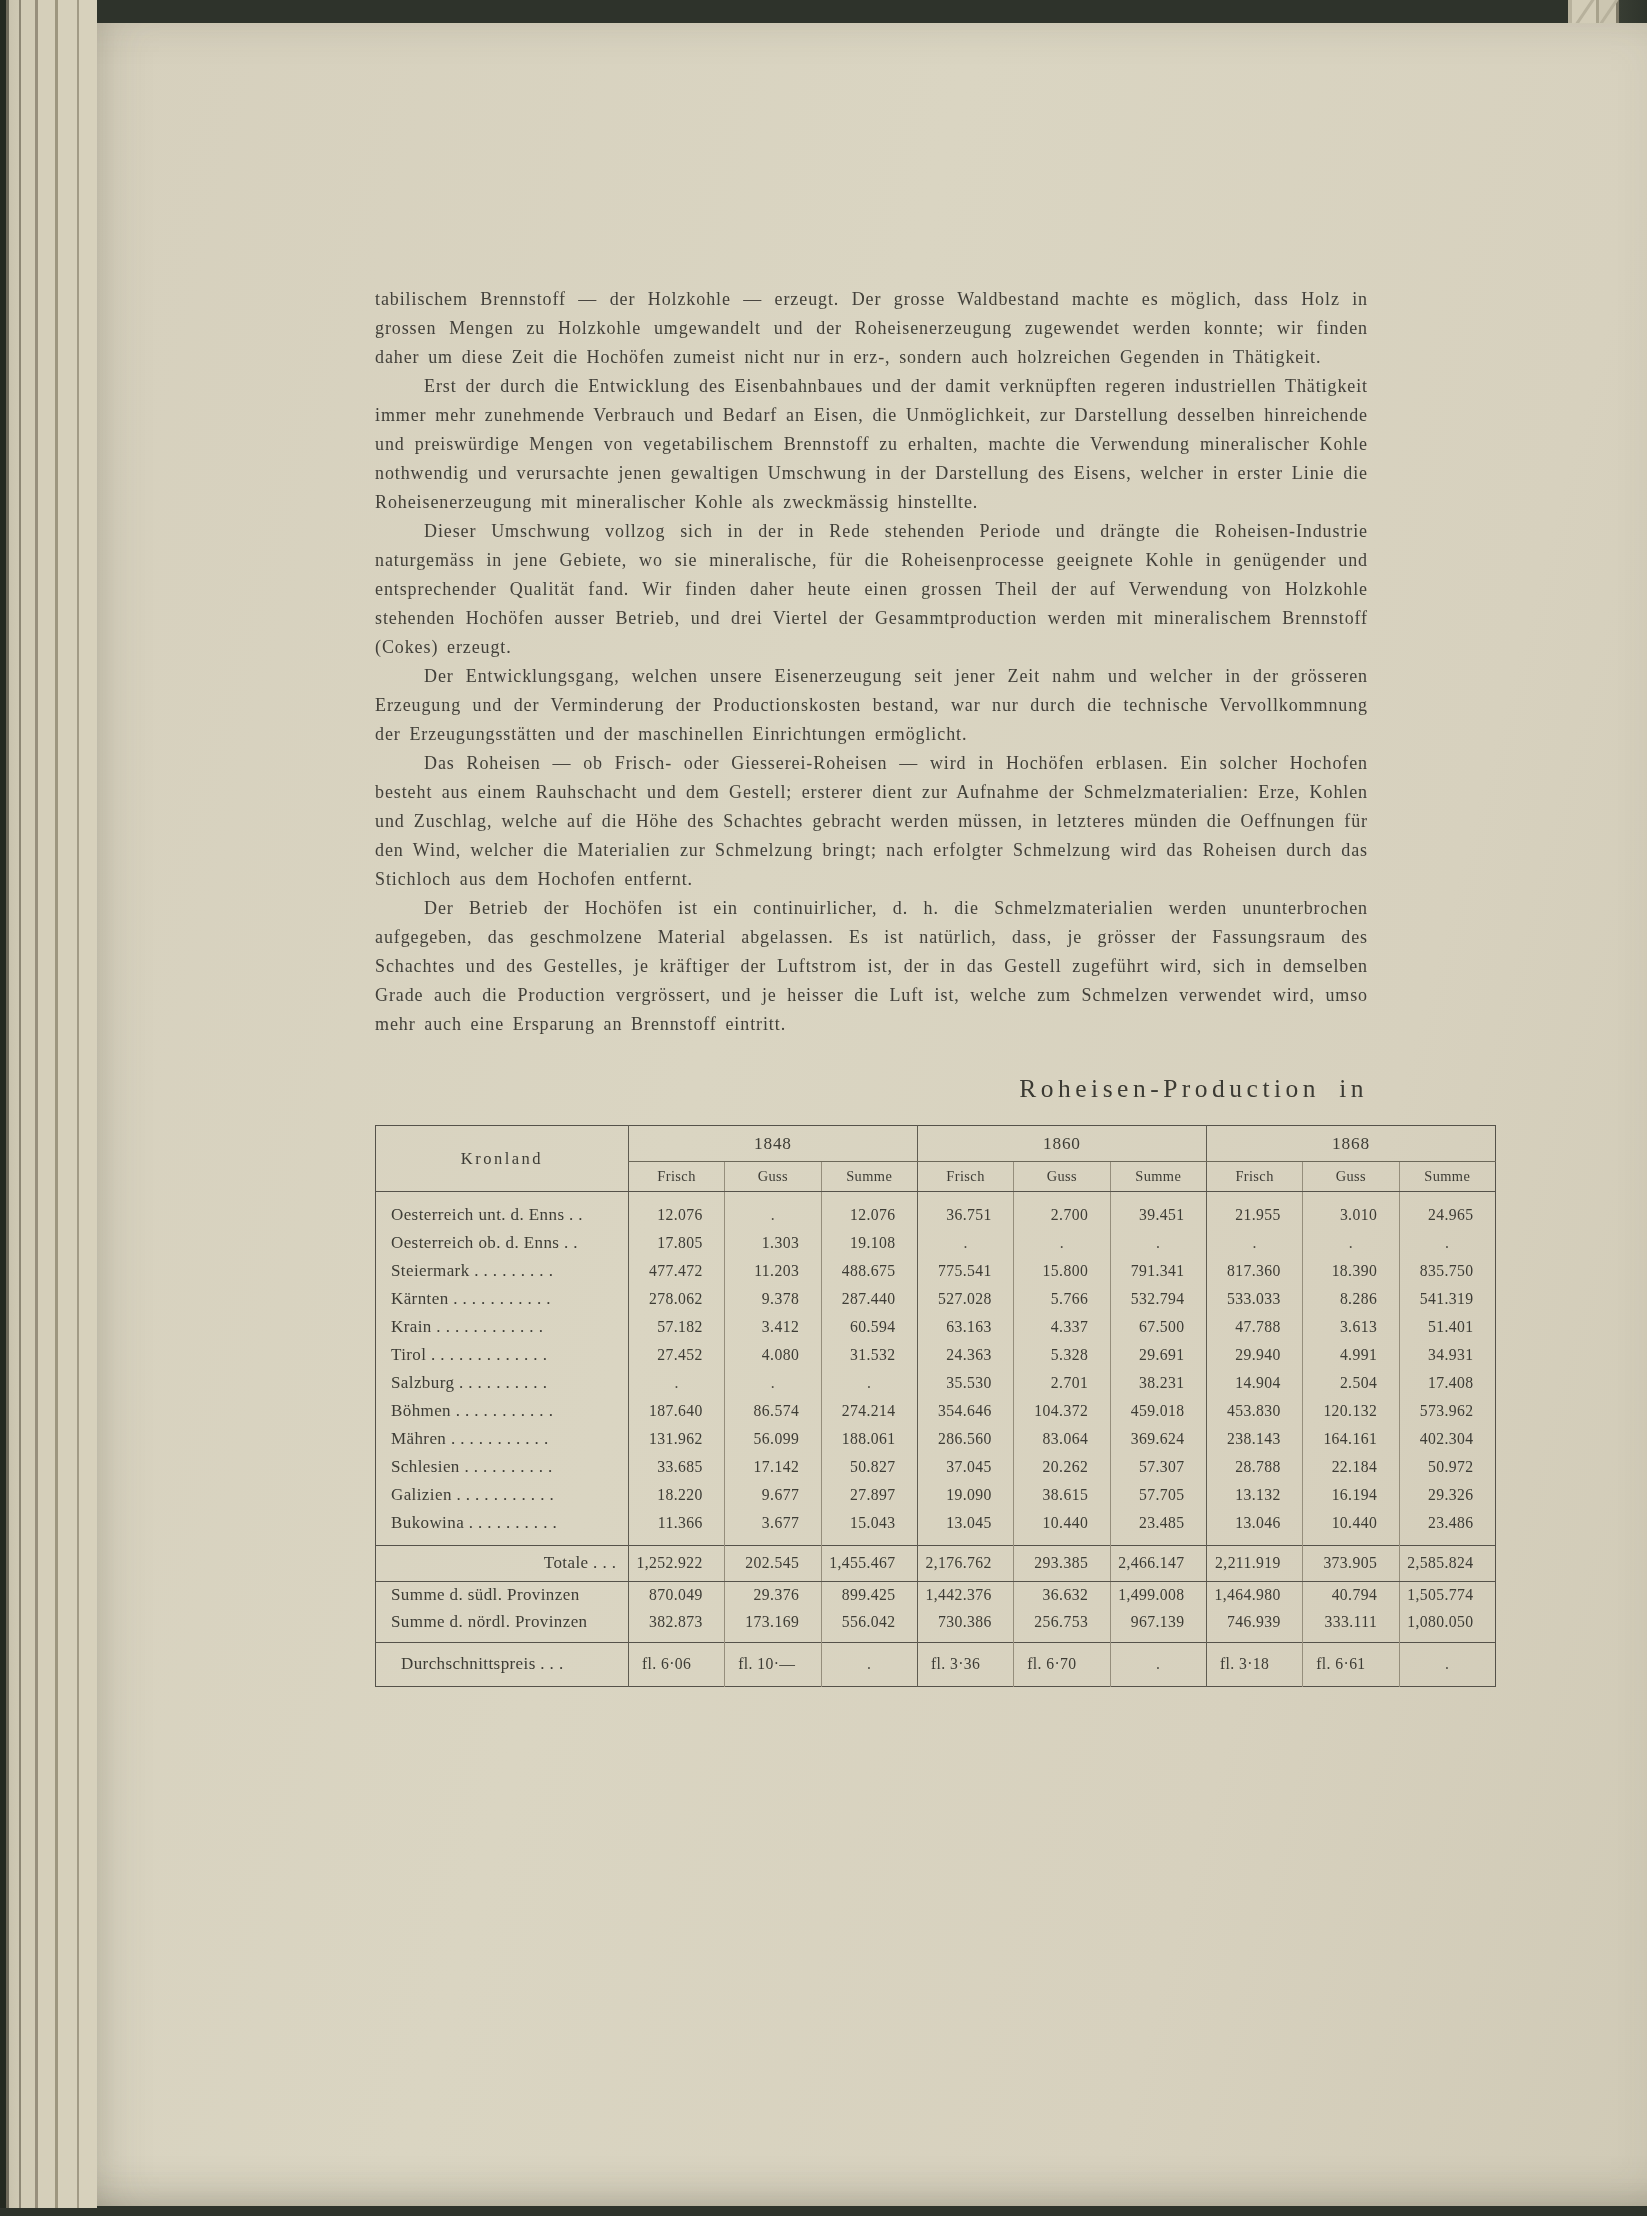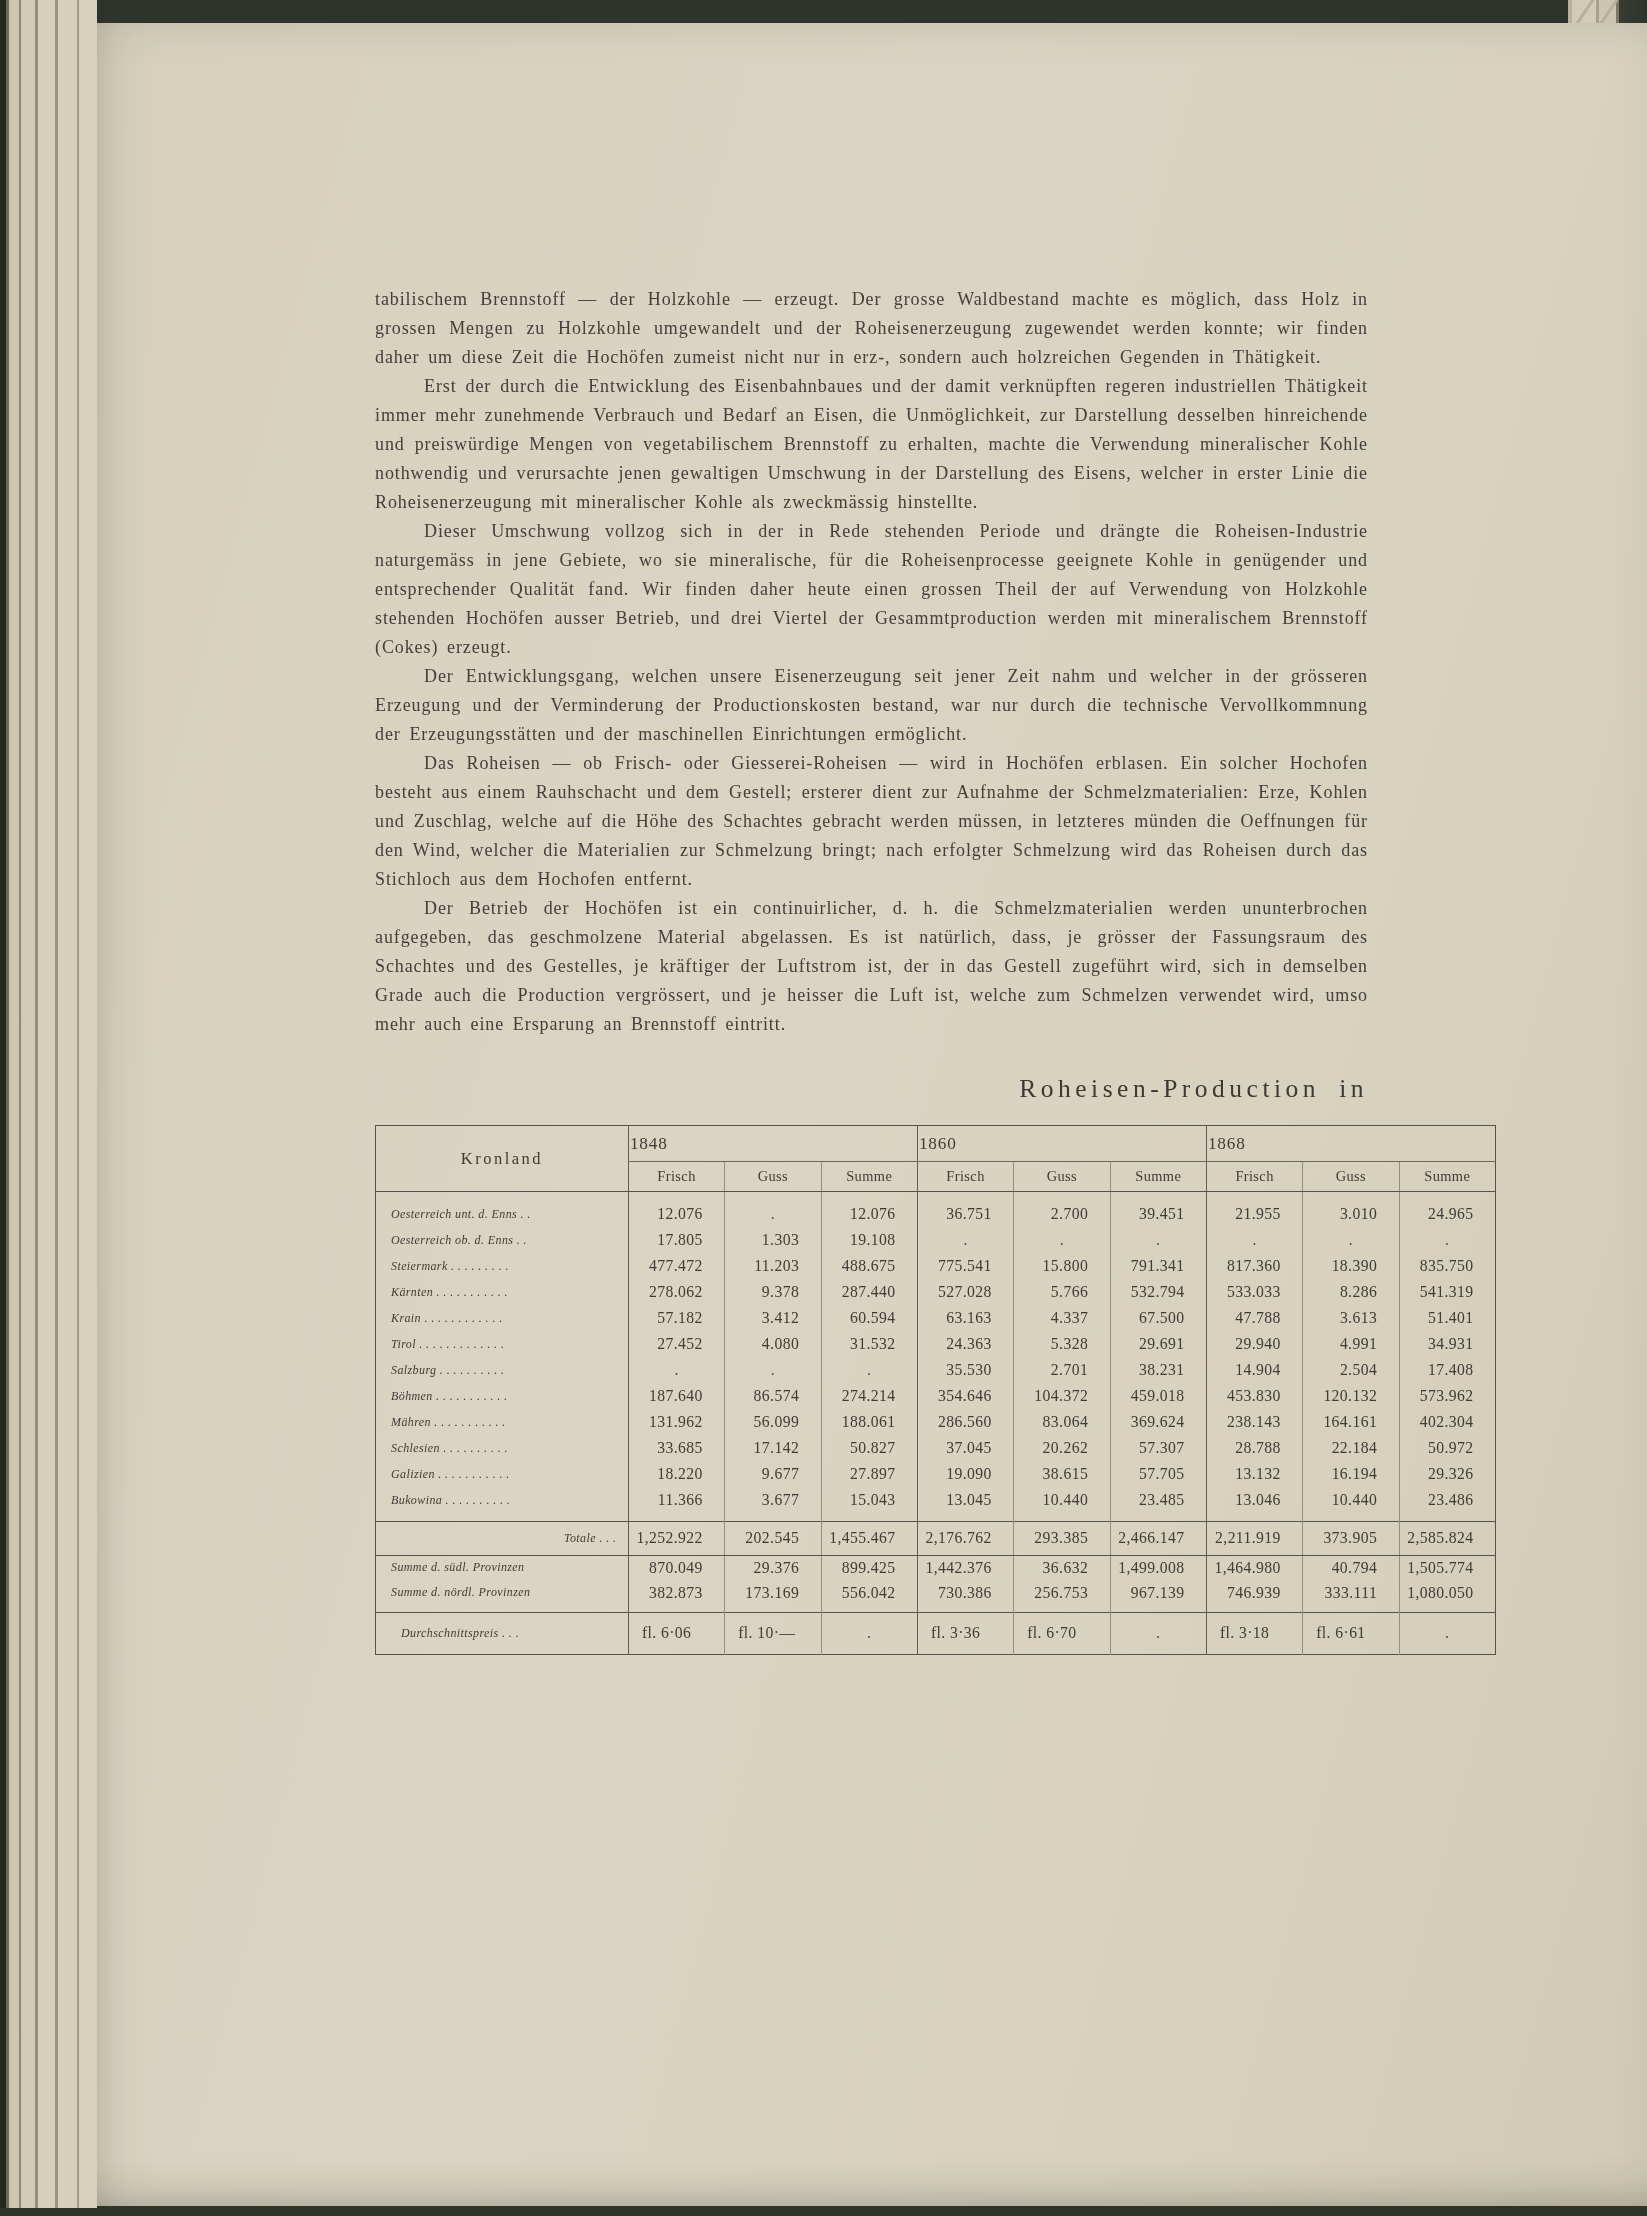--- a/index.html
+++ b/index.html
@@ -68,28 +68,28 @@
 
   table.prod {
     margin-top:21.4px; border-collapse:collapse; table-layout:fixed;
     width:1121px; font-size:15.7px; color:#3d3c35; letter-spacing:0.4px;
     border:1.4px solid #55524a; background:transparent;
   }
   table.prod th { font-weight:normal; }
   table.prod td, table.prod th { overflow:hidden; white-space:nowrap; }
 
   .kronland-th { border-bottom:1.2px solid #55524a; font-size:16.5px; letter-spacing:2.5px; text-align:center; }
-  .year-th { font-size:17.3px; letter-spacing:0.8px; border-bottom:0.8px solid #6c6859; height:33px; text-align:left; }
+  .year-th { font-size:17.3px; letter-spacing:0.8px; border-bottom:0.8px solid #6c6859; height:33px; text-align:center; }
   .sub-th { font-size:14.4px; border-bottom:1.2px solid #55524a; height:27px; text-align:center; letter-spacing:0.4px; }
 
   .gs { border-left:1.2px solid #5f5c51; }
   .in { border-left:0.8px solid #958e7c; }
 
   td { padding:4px 0; vertical-align:middle; }
-  td.label-cell { text-align:left; padding-left:15px; font-size:12px;font-style:italic; }
+  td.label-cell { text-align:left; padding-left:15px; font-size:17px; }
   td.num-cell { text-align:right; padding-right:21.4px; }
   td.num-cell.dot { text-align:center; padding-right:0; color:#504e45; }
 
   tr.data-row.first td { padding-top:13px; }
   tr.data-row.last td { padding-bottom:11.5px; }
 
   tr.totale-row td { border-top:1.3px solid #55524a; border-bottom:1.3px solid #55524a;
                      padding-top:7.4px; padding-bottom:7.4px; }
   tr.totale-row td.label-cell { text-align:right; padding-right:11.5px; padding-left:0; }
 

